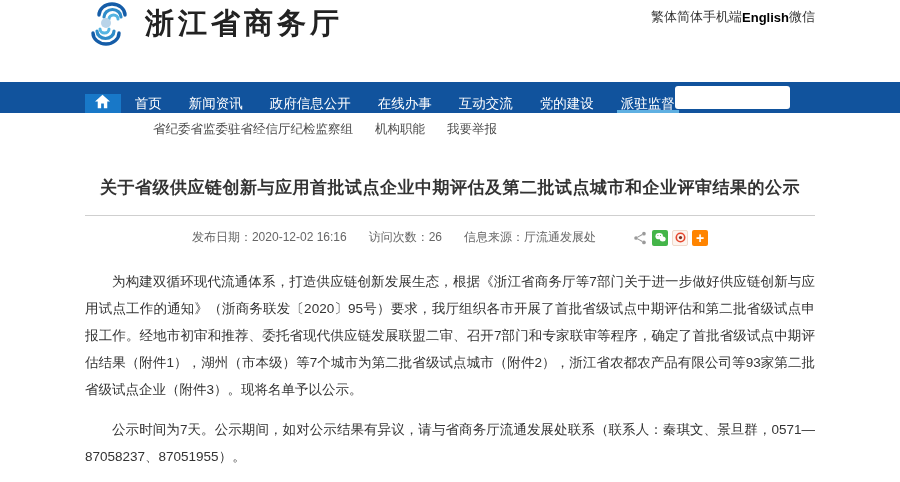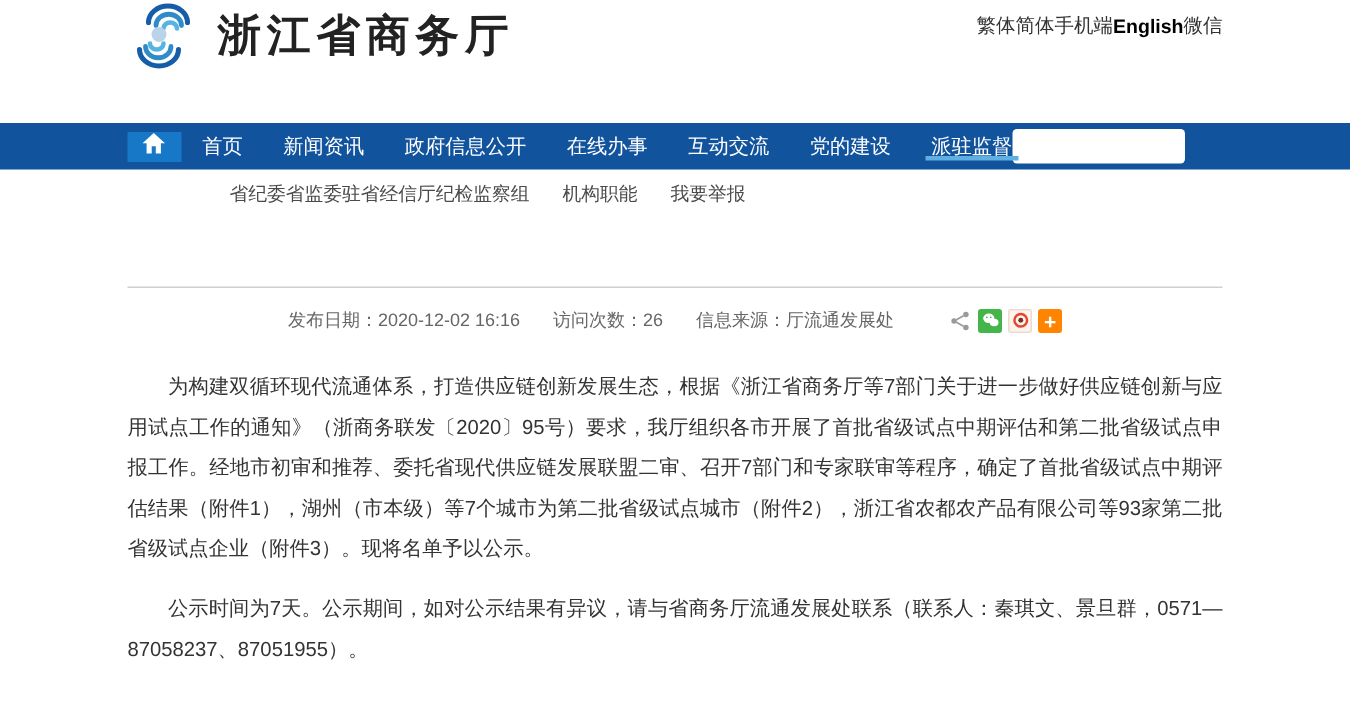--- a/index.html
+++ b/index.html
@@ -23,21 +23,21 @@
     font-size: 29px; font-weight: bold; color: #222; letter-spacing: 4px;
     font-family: "Liberation Serif", "DejaVu Serif", serif;
   }
   .site-subtitle { font-size: 10.5px; color: #9a9a9a; margin-top: 3px; letter-spacing: 0.2px; }
   .quick-links { display: flex; align-items: center; padding-top: 8px; }
   .quick-links a { font-size: 13px; color: #333; text-decoration: none; cursor: pointer; }
   .quick-links a.strong { font-weight: bold; color: #000000; }
 
   
   .main-nav { height: 31px; background: var(--nav-bg, #11539d); }
-  .nav-inner { width: 730px; margin: 0 auto; height: 100%; display: flex; align-items: center; }
+  .nav-inner { width: 730px; margin: 0 auto; height: 100%; display: flex; align-items: flex-end; }
   .home-btn {
     width: 45px; background: var(--nav-home-bg, #1878c8);
     display: flex; align-items: center; justify-content: center; cursor: pointer;
   }
   .nav-items { display: flex; align-items: stretch; margin-left: 14px; gap: 27px; }
   .nav-item {
     color: #fff; font-size: 13.5px; text-decoration: none; cursor: pointer;
     display: flex; align-items: center; position: relative; white-space: nowrap;
   }
   .nav-item.active::after {
@@ -147,20 +147,21 @@
     </div>
   </nav>
 
   <div class="sub-nav">
     <a>省纪委省监委驻省经信厅纪检监察组</a>
     <a>机构职能</a>
     <a>我要举报</a>
   </div>
 
   <main class="content">
+    <h1 class="article-title">关于省级供应链创新与应用首批试点企业中期评估及第二批试点城市和企业评审结果的公示</h1>
     <hr class="title-divider">
 
     <div class="meta-row">
       <span class="meta-item"><span>发布日期：</span><span>2020-12-02 16:16</span></span>
       <span class="meta-item"><span>访问次数：</span><span>26</span></span>
       <span class="meta-item"><span>信息来源：</span><span>厅流通发展处</span></span>
       <span class="share-icons">
         <span class="sicon">
           <svg width="14" height="14" viewBox="0 0 16 16">
             <circle cx="12.5" cy="3" r="2.1" fill="#9a9a9a"></circle>

